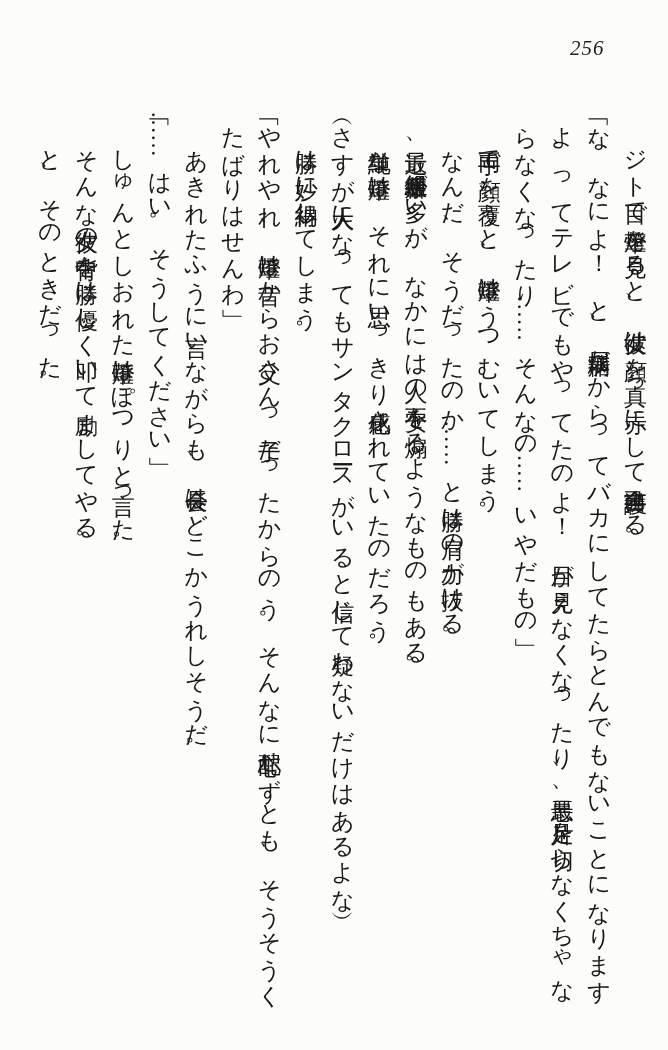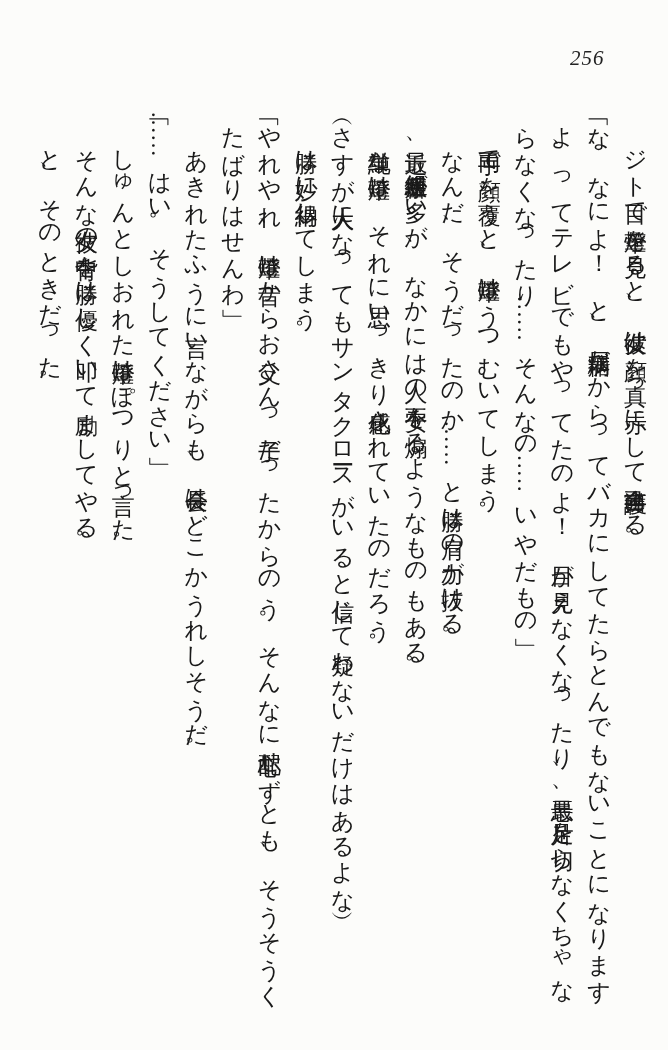--- a/index.html
+++ b/index.html
@@ -14,21 +14,21 @@
     overflow: hidden;
     font-family: "Liberation Serif", "DejaVu Serif", serif;
     color: #191919;
   }
   .page {
     position: absolute;
     inset: 0;
   }
   .page-number {
     position: absolute;
-    top: 46px;
+    top: 36px;
     left: 570px;
     font-size: 21px;
     font-style: italic;
     letter-spacing: 1px;
     color: #222;
   }
   .text-block {
     position: absolute;
     top: 111px;
     right: 15px;

